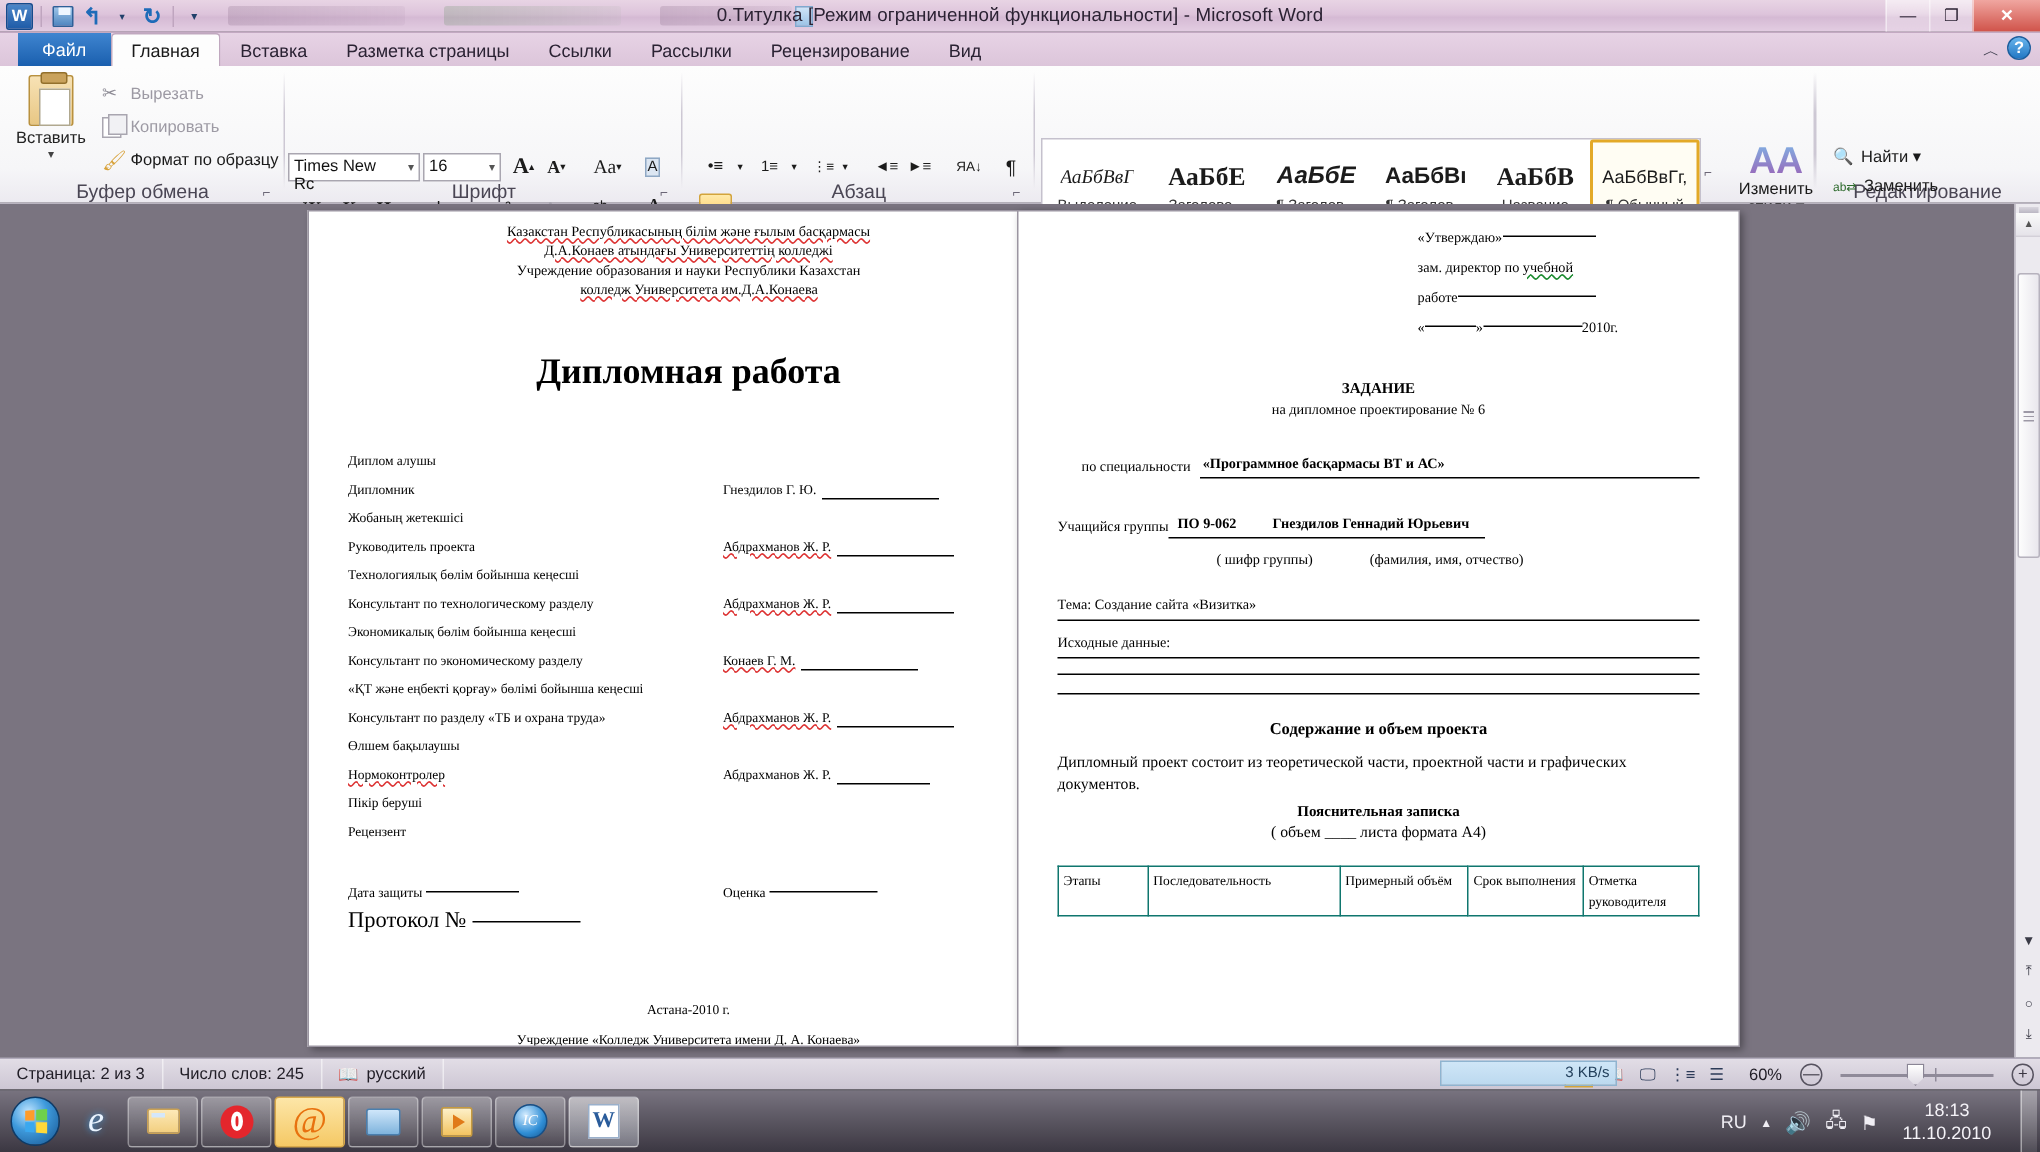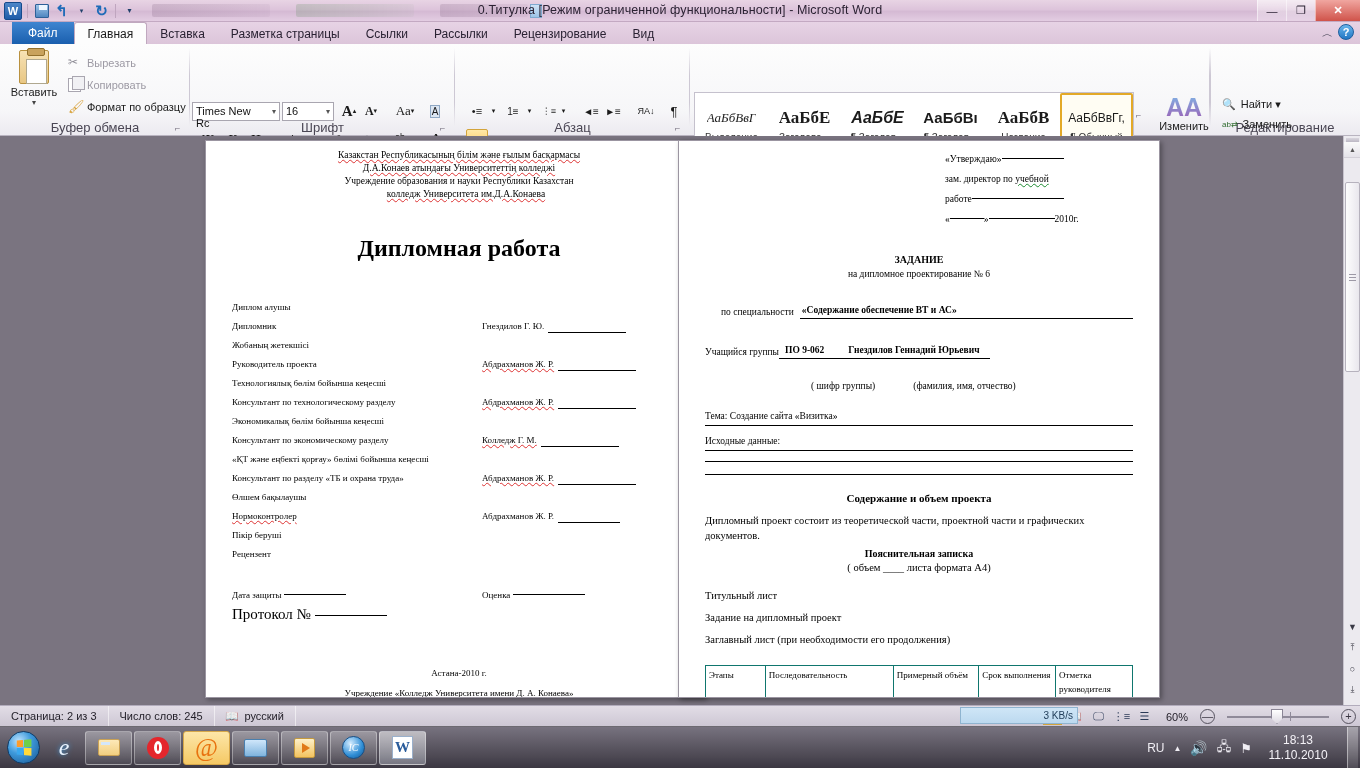--- a/index.html
+++ b/index.html
@@ -566,21 +566,21 @@
                 <span class="blank"></span>
               </div>
             </div>
           <div class="row">
               <div class="l">Экономикалық бөлім бойынша кеңесші</div>
               <div class="r"></div>
             </div>
           <div class="row">
               <div class="l">Консультант по экономическому разделу</div>
               <div class="r">
-                <span class="sp-red">Колледж Г. М.</span>
+                <span class="sp-red">Конаев Г. М.</span>
                 <span class="blank"></span>
               </div>
             </div>
           <div class="row">
               <div class="l">«ҚТ және еңбекті қорғау» бөлімі бойынша кеңесші</div>
               <div class="r"></div>
             </div>
           <div class="row">
               <div class="l">Консультант по разделу «ТБ и охрана труда»</div>
               <div class="r">
@@ -629,51 +629,46 @@
           <div style="line-height:20px;">зам. директор по <span class="sp-green">учебной</span></div>
           <div style="line-height:20px;"><span>работе</span><span class="blank" style="width:92px"></span></div>
           <div style="line-height:20px;">«<span class="blank" style="width:34px"></span>»<span class="blank" style="width:66px"></span>2010г.</div>
         </div>
 
         <div class="ctr" style="margin-top:24px;font-weight:bold;font-size:10px;">ЗАДАНИЕ</div>
         <div class="ctr" style="font-size:9.5px;">на дипломное проектирование № 6</div>
 
         <div style="margin-top:22px;margin-left:16px;display:flex;align-items:flex-end;gap:6px;">
           <span>по специальности</span>
-          <span style="font-weight:bold;border-bottom:1px solid #000;padding:0 6px 1px 2px;flex:1;">«Содержание обеспечение ВТ и АС»</span>
+          <span style="font-weight:bold;border-bottom:1px solid #000;padding:0 6px 1px 2px;flex:1;">«Программное басқармасы ВТ и АС»</span>
         </div>
 
         <div style="margin-top:24px;display:flex;align-items:flex-end;">
           <span>Учащийся группы</span>
           <span style="font-weight:bold;border-bottom:1px solid #000;padding:0 14px 1px 6px;">ПО 9-062</span>
           <span style="font-weight:bold;border-bottom:1px solid #000;padding:0 10px 1px 10px;">Гнездилов Геннадий Юрьевич</span>
         </div>
-        <div style="display:flex;margin-top:20px;">
+        <div style="display:flex;margin-top:8px;">
           <span style="margin-left:106px">( шифр группы)</span>
           <span style="margin-left:38px">(фамилия, имя, отчество)</span>
         </div>
 
         <div style="margin-top:16px;border-bottom:1.3px solid #000;padding-bottom:2px;">Тема: Создание сайта «Визитка»</div>
         <div style="margin-top:8px;border-bottom:1.3px solid #000;padding-bottom:2px;">
           <span>Исходные данные:</span>
         </div>
         <div style="margin-top:10px;" class="lineblank"></div>
         <div style="margin-top:12px;" class="lineblank"></div>
 
         <div class="ctr" style="margin-top:16px;font-weight:bold;font-size:11px;">Содержание и объем проекта</div>
         <div style="margin-top:8px;font-size:10.5px;line-height:15px;">Дипломный проект состоит из теоретической части, проектной части и графических документов.</div>
 
         <div class="ctr" style="margin-top:4px;font-weight:bold;font-size:10px;">Пояснительная записка</div>
         <div class="ctr" style="font-size:10.5px;">( объем ____ листа формата А4)</div>
 
-        <div style="margin-top:10px;font-size:10.5px;line-height:22px;">
-          <div>Титульный лист</div>
-          <div>Задание на дипломный проект</div>
-          <div>Заглавный лист (при необходимости его продолжения)</div>
-        </div>
 
         <table class="ctable" style="margin-top:14px;">
           <tbody>
               <tr>
             <td style="width:14%">Этапы</td>
             <td style="width:30%">Последовательность</td>
             <td style="width:20%">Примерный объём</td>
             <td style="width:18%">Срок выполнения</td>
             <td style="width:18%">Отметка руководителя</td>
           </tr>

